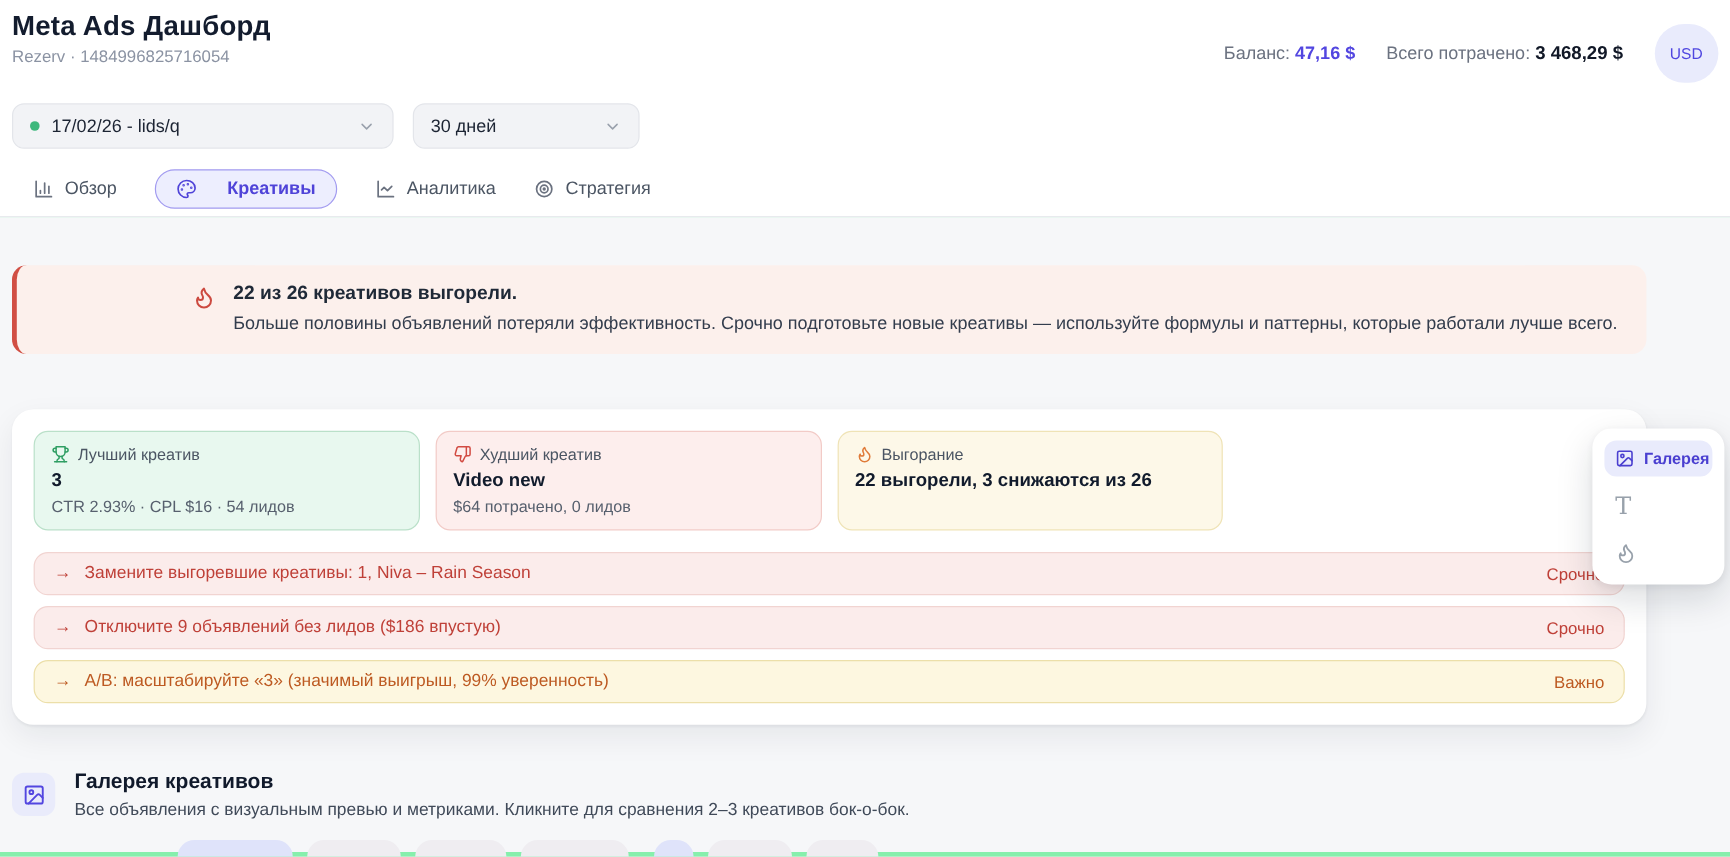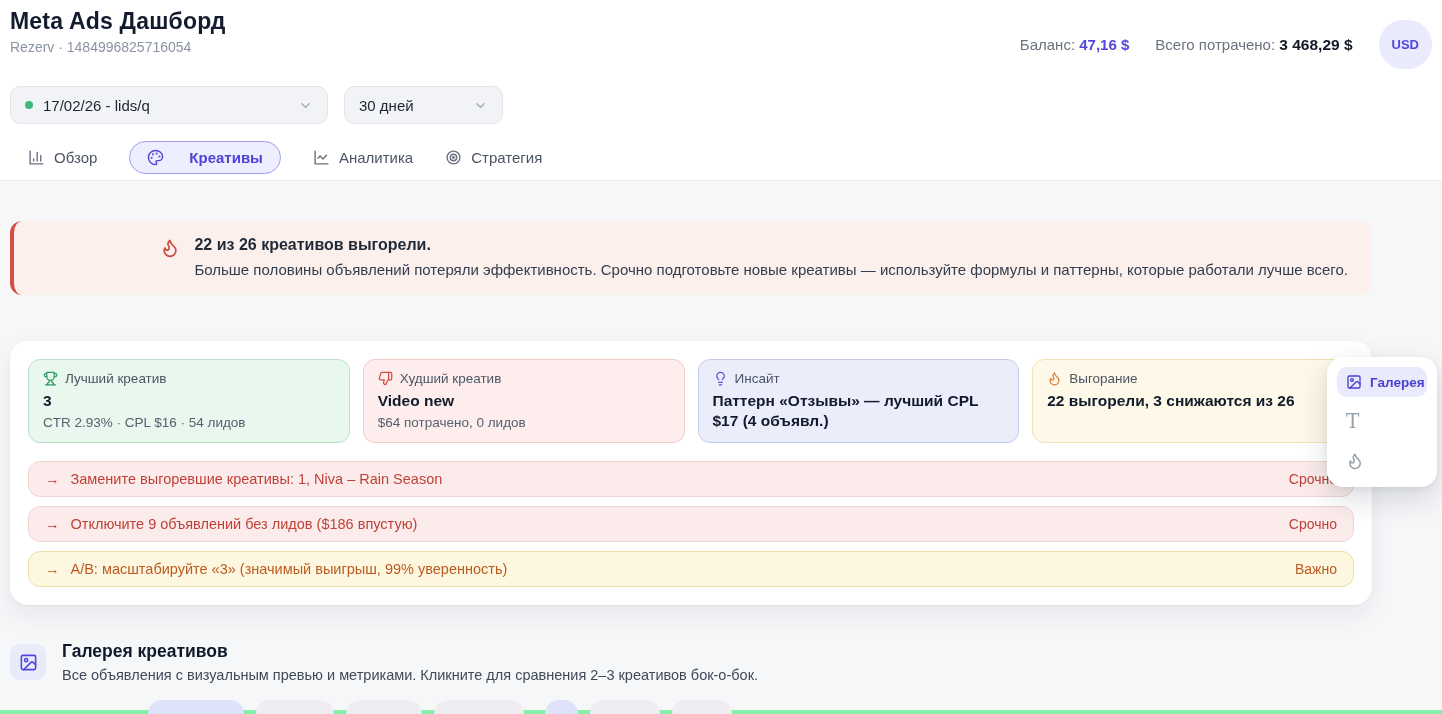--- a/index.html
+++ b/index.html
@@ -8,27 +8,27 @@
   
   .topbar{background:#ffffff;}
   .header-row{display:flex;justify-content:space-between;align-items:flex-start;padding:8px 10px 0 10px;}
   .page-title{font-size:23px;font-weight:700;color:#131c2e;letter-spacing:.2px;line-height:1.2;margin:0;}
   .page-subtitle{font-size:14px;color:#8b93a3;margin-top:3px;}
   .header-right{display:flex;align-items:center;gap:26px;margin-top:12px;justify-content:center;}
   .metric{font-size:15px;color:#6b7280;white-space:nowrap;}
   .metric b{font-weight:700;}
   .balance-value{color:#5246e0;font-weight:700;}
   .spent-value{color:#111827;font-weight:700;font-size:15.5px;}
-  .currency-badge{background:#e9ebfc;color:#4f46e0;font-weight:700;font-size:13px;padding:17px 13px;border-radius:999px;}
+  .currency-badge{background:#e9ebfc;color:#4f46e0;font-weight:400;font-size:13px;padding:17px 13px;border-radius:999px;}
 
   .filter-row{display:flex;gap:16px;margin:17px 10px 0 10px;}
   .dropdown{display:flex;align-items:center;justify-content:space-between;height:38px;box-sizing:border-box;
     background:#f2f3f6;border:1px solid #e3e5ea;border-radius:10px;padding:0 14px;font-size:15px;color:#1c2433;cursor:pointer;}
   .dropdown-campaign{width:318px;}
-  .dropdown-period{width:159px;}
+  .dropdown-period{width:189px;}
   .dd-left{display:flex;align-items:center;gap:10px;}
   .status-dot{width:8px;height:8px;border-radius:50%;background:#3db87c;}
   .chev{color:#99a0ac;}
 
   .tab-bar{display:flex;align-items:center;gap:32px;height:46px;margin-top:10px;padding-left:28px;border-bottom:1px solid #e8eaee;background:#fff;}
   .tab{display:flex;align-items:center;gap:9px;font-size:15px;color:#4b5563;cursor:pointer;white-space:nowrap;}
   .tab .ticon{color:#6b7280;display:flex;}
   .tab.active{background:#edeefe;border:1.5px solid #a29bf0;border-radius:999px;padding:7px 17px;color:#4f43d8;font-weight:700;gap:25px;}
   .tab.active .ticon{color:#4f43d8;}
 
@@ -218,34 +218,20 @@
                   <path d="M17 14V2"></path>
                   <path d="M9 18.12 10 14H4.17a2 2 0 0 1-1.92-2.56l2.33-8A2 2 0 0 1 6.5 2H20a2 2 0 0 1 2 2v8a2 2 0 0 1-2 2h-2.76a2 2 0 0 0-1.79 1.11L12 22a3.13 3.13 0 0 1-3-3.88Z"></path>
                 </svg>
             </span>
             <span>Худший креатив</span>
           </div>
           <div class="stat-value">Video new</div>
           <div class="stat-detail">$64 потрачено, 0 лидов</div>
         </div>
 
-        <div class="stat-card indigo">
-          <div class="stat-head">
-            <span class="sicon">
-              <svg width="15" height="15" viewBox="0 0 24 24" fill="none" stroke="currentColor" stroke-width="2" stroke-linecap="round" stroke-linejoin="round">
-                  <path d="M15 14c.2-1 .7-1.7 1.5-2.5 1-.9 1.5-2.2 1.5-3.5A6 6 0 0 0 6 8c0 1.3.5 2.6 1.5 3.5.8.8 1.3 1.5 1.5 2.5"></path>
-                  <path d="M9 18h6"></path>
-                  <path d="M10 22h4"></path>
-                </svg>
-            </span>
-            <span>Инсайт</span>
-          </div>
-          <div class="stat-value">Паттерн «Отзывы» — лучший CPL $17 (4 объявл.)</div>
-
-        </div>
 
         <div class="stat-card yellow">
           <div class="stat-head">
             <span class="sicon">
               <svg width="15" height="15" viewBox="0 0 24 24" fill="none" stroke="currentColor" stroke-width="2" stroke-linecap="round" stroke-linejoin="round">
                   <path d="M8.5 14.5A2.5 2.5 0 0 0 11 12c0-1.38-.5-2-1-3-1.072-2.143-.224-4.054 2-6 .5 2.5 2 4.9 4 6.5 2 1.6 3 3.5 3 5.5a7 7 0 1 1-14 0c0-1.153.433-2.294 1-3a2.5 2.5 0 0 0 2.5 2.5z"></path>
                 </svg>
             </span>
             <span>Выгорание</span>
           </div>

